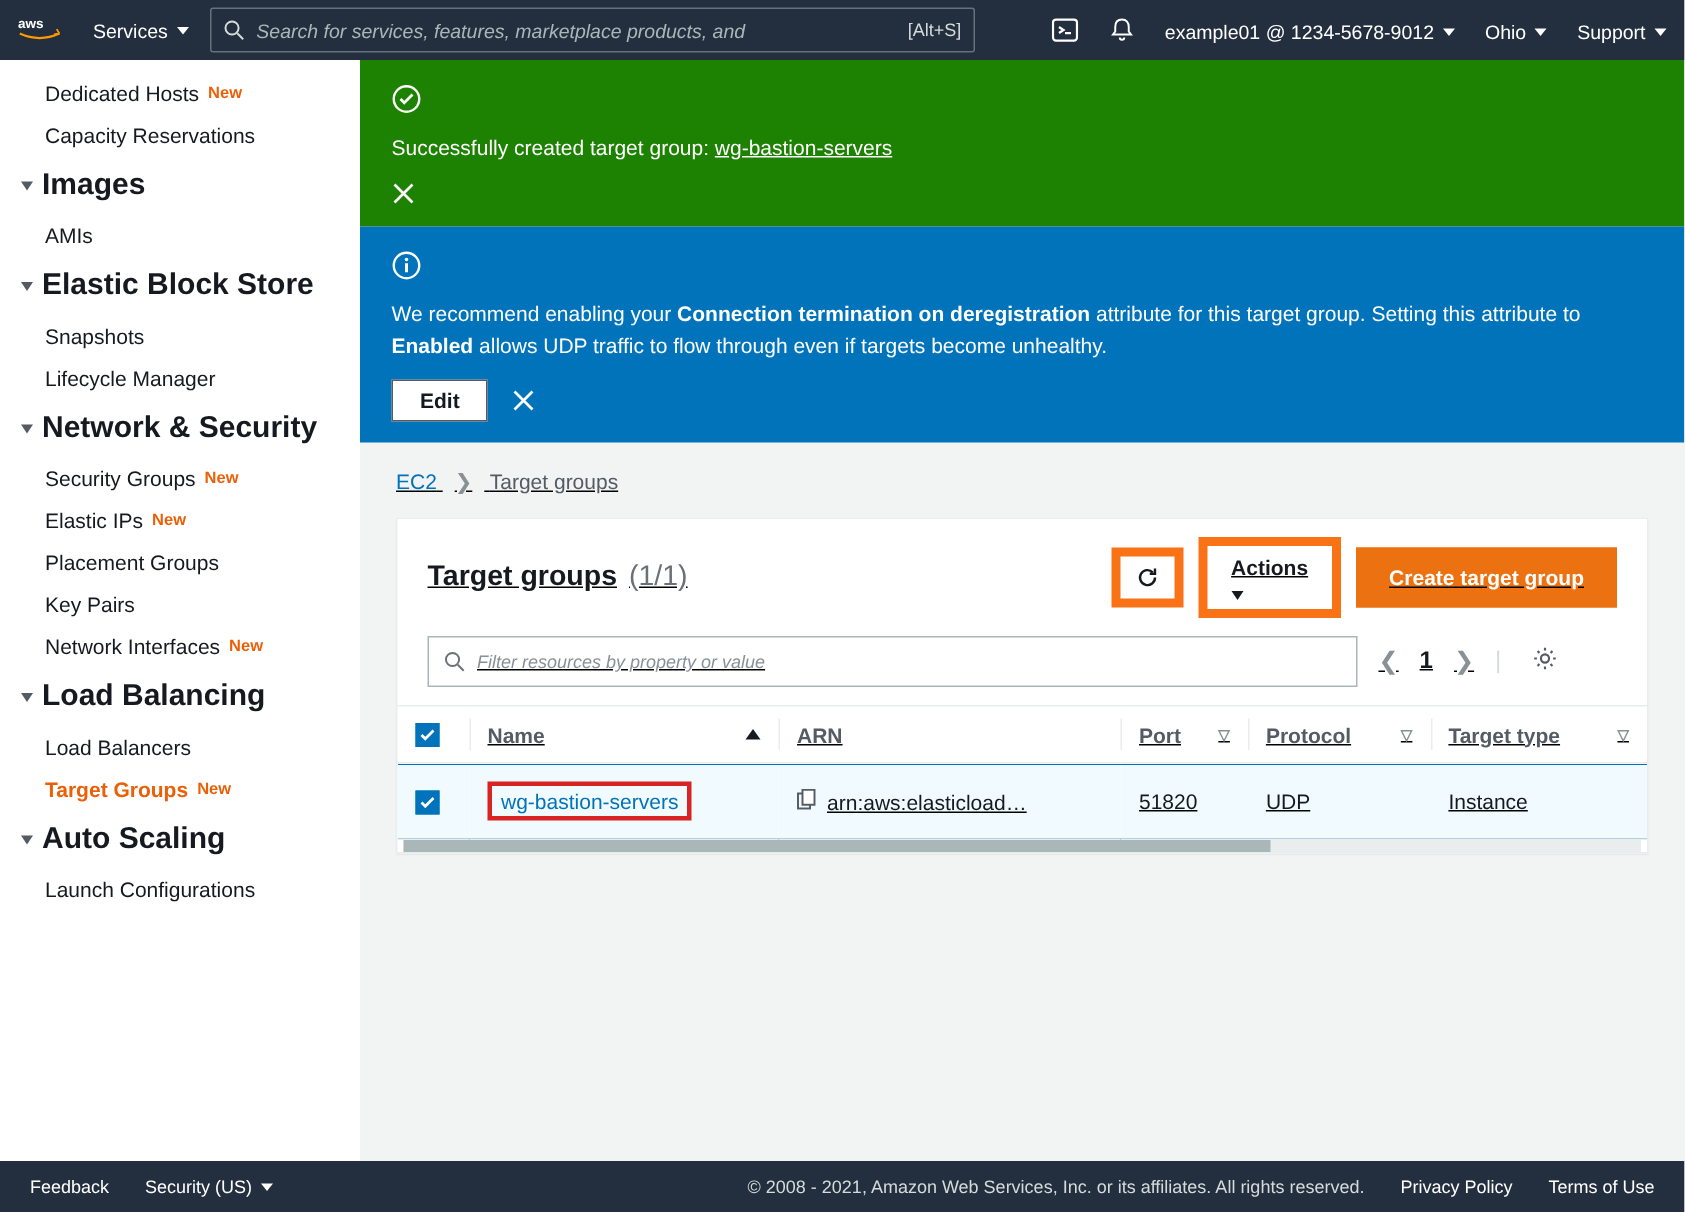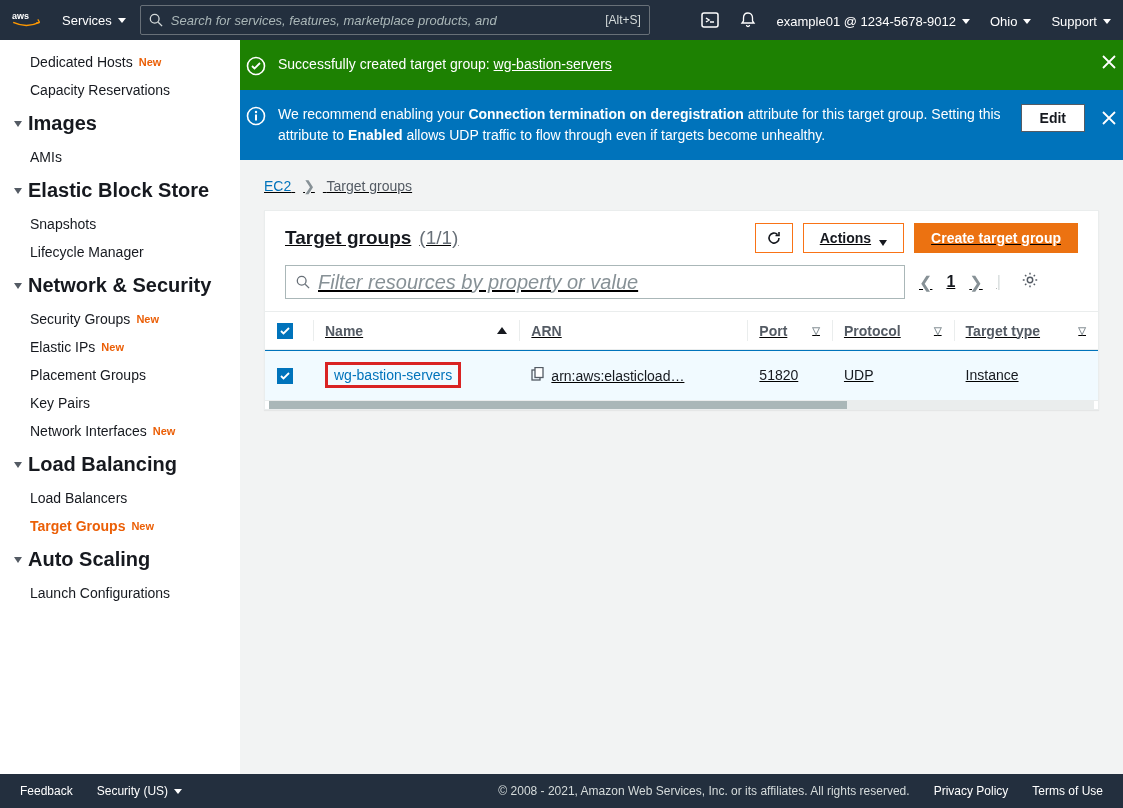--- a/index.html
+++ b/index.html
@@ -21,21 +21,21 @@
 .sidebar { width:240px; background:#fff; overflow-y:auto; padding:8px 0 20px 0; position:relative; }
 .sidebar::-webkit-scrollbar { width:10px; }
 .sidebar::-webkit-scrollbar-thumb { background:#c0c4c8; }
 .section-head { display:flex; align-items:center; gap:6px; padding:8px 14px; font-weight:700; font-size:20px; color:#16191f; cursor:pointer; }
 .section-head .tri { width:0; height:0; border-left:4px solid transparent; border-right:4px solid transparent; border-top:6px solid #545b64; }
 .nav-item { padding:6px 14px 6px 30px; font-size:14px; color:#16191f; cursor:pointer; display:flex; align-items:center; gap:6px; }
 .nav-item.active { color:#eb5f07; font-weight:700; }
 .new-badge { color:#eb5f07; font-size:11px; font-weight:700; }
 
 .content { flex:1; display:flex; flex-direction:column; background:#f2f3f3; overflow:hidden; }
-.banner { display:flex; align-items:flex-start; padding:14px 6px; color:#fff; gap:12px; }
+.banner { display:flex; align-items:flex-start; padding:14px 21px; color:#fff; gap:12px;flex-direction:column; }
 .banner.success { background:#1d8102; }
 .banner.info { background:#0073bb; }
 .banner-icon { flex-shrink:0; margin-top:2px; }
 .banner-text { flex:1; font-size:14px; line-height:1.5; }
 .banner-text a.uline { color:#fff; text-decoration:underline; }
 .banner-text b { font-weight:700; }
 .banner-actions { display:flex; align-items:center; gap:16px; }
 .btn-edit { background:#fff; color:#16191f; border:1px solid #545b64; padding:5px 18px; font-size:14px; font-weight:700; cursor:pointer; }
 .close-x { cursor:pointer; }
 
@@ -43,28 +43,28 @@
 .breadcrumb { font-size:14px; margin-bottom:16px; }
 .breadcrumb a { color:#0073bb; text-decoration:none; }
 .breadcrumb .sep { color:#879196; margin:0 8px; }
 .breadcrumb .cur { color:#545b64; }
 
 .panel { background:#fff; border:1px solid #eaeded; box-shadow:0 1px 1px rgba(0,0,0,0.05); }
 .panel-head { display:flex; align-items:center; padding:12px 20px; gap:8px; }
 .panel-title { font-size:19px; font-weight:700; color:#16191f; }
 .panel-count { font-size:19px; color:#687078; font-weight:400; }
 .panel-head-actions { margin-left:auto; display:flex; gap:10px; align-items:center; }
-.btn { border:1px solid #f97316; background:#fff; color:#16191f; font-weight:700; font-size:14px; padding:6px 16px; cursor:pointer; display:flex; align-items:flex-end; gap:8px; }
+.btn { border:6px solid #f97316; background:#fff; color:#16191f; font-weight:700; font-size:14px; padding:6px 16px; cursor:pointer; display:flex; align-items:flex-start; gap:8px;flex-direction:column; }
 .btn.icon-only { padding:6px 10px; }
 .btn.primary { background:#ec7211; border-color:#ec7211; color:#fff; }
 .btn .caret-dark { width:0; height:0; border-left:4px solid transparent; border-right:4px solid transparent; border-top:6px solid #16191f; }
 
 .filter-row { display:flex; align-items:center; padding:0 20px 12px 20px; gap:14px; }
 .filter-input { flex:1; display:flex; align-items:center; border:1px solid #aab7b8; height:34px; padding:0 10px; gap:8px; max-width:620px; }
-.filter-input input { flex:1; border:none; outline:none; font-size:20px; font-style:italic; }
+.filter-input input { flex:1; border:none; outline:none; font-size:12px; font-style:italic; }
 .filter-input input::placeholder { color:#879196; font-style:italic; }
 .pager { display:flex; align-items:center; gap:14px; color:#879196; }
 .pager .pg { color:#16191f; font-weight:700; }
 .gear { cursor:pointer; color:#545b64; margin-left:6px; }
 
 table { width:100%; border-collapse:collapse; }
 thead th { text-align:left; font-size:14px; font-weight:700; color:#545b64; padding:10px 12px; border-top:1px solid #eaeded; border-bottom:1px solid #eaeded; position:relative; }
 thead th:not(:first-child)::before { content:""; position:absolute; left:0; top:8px; bottom:8px; width:1px; background:#eaeded; }
 .th-inner { display:flex; align-items:center; justify-content:space-between; gap:6px; }
 .sort-up { width:0; height:0; border-left:5px solid transparent; border-right:5px solid transparent; border-bottom:7px solid #16191f; }

